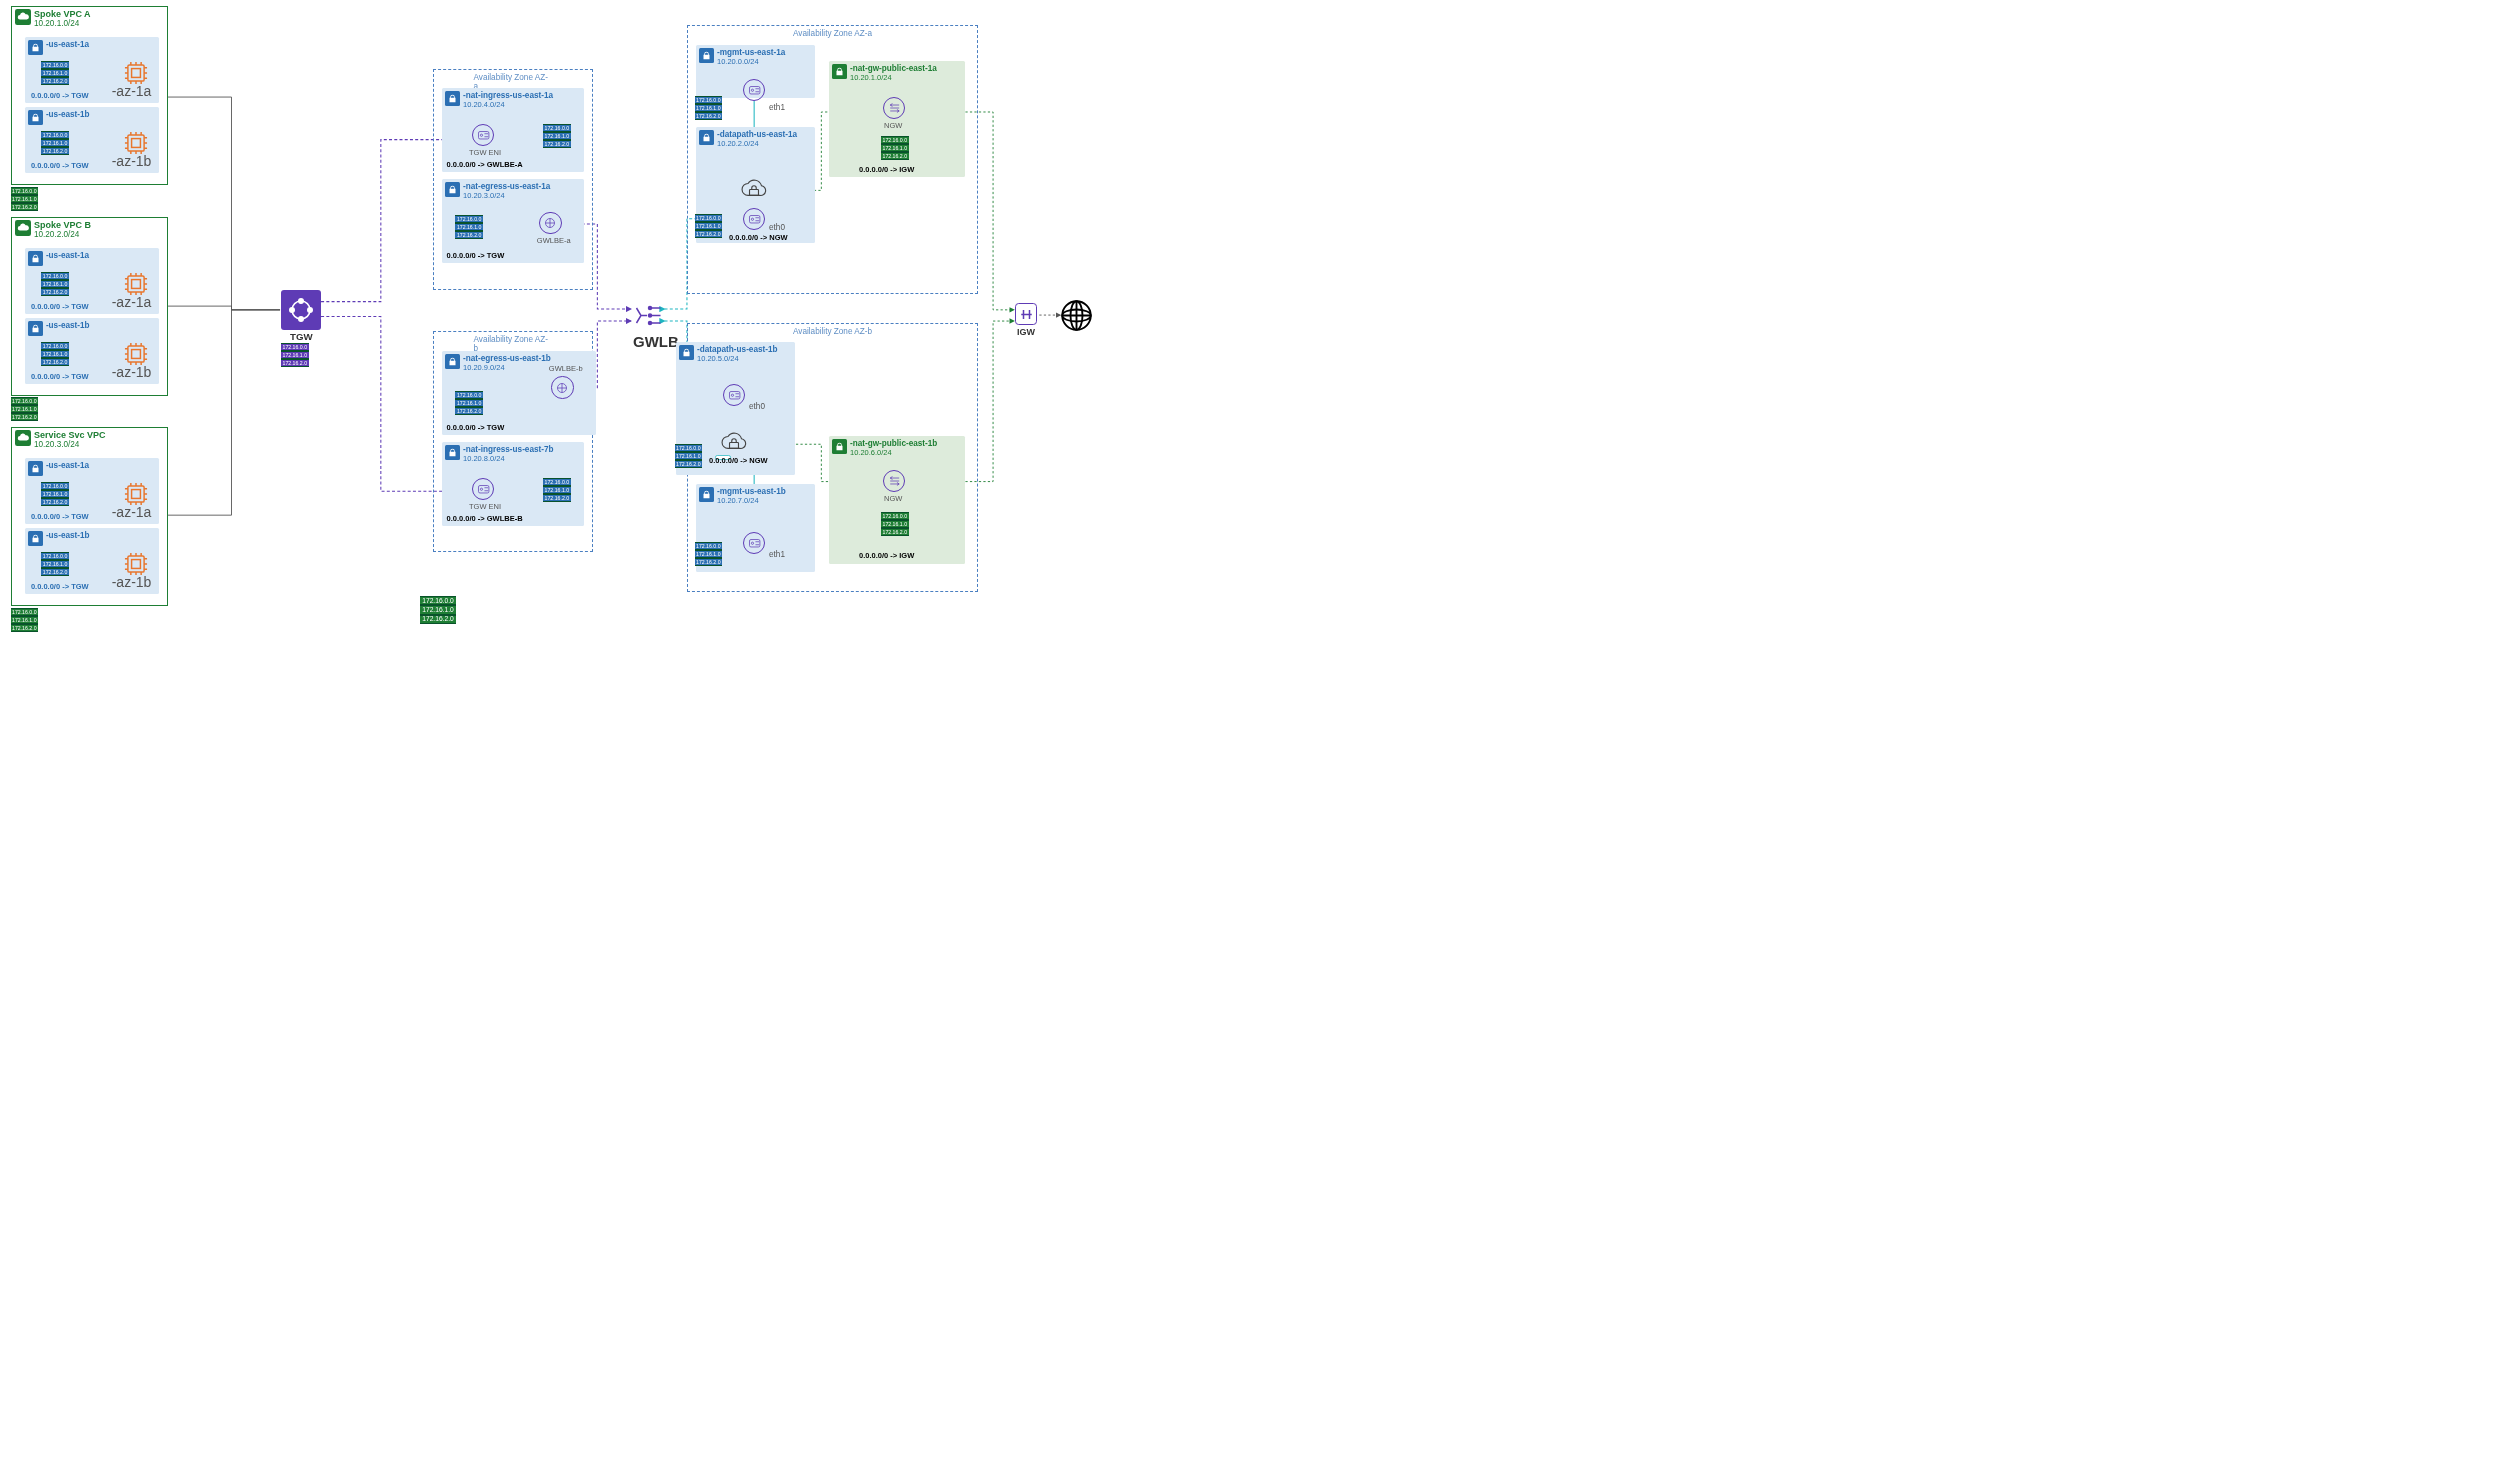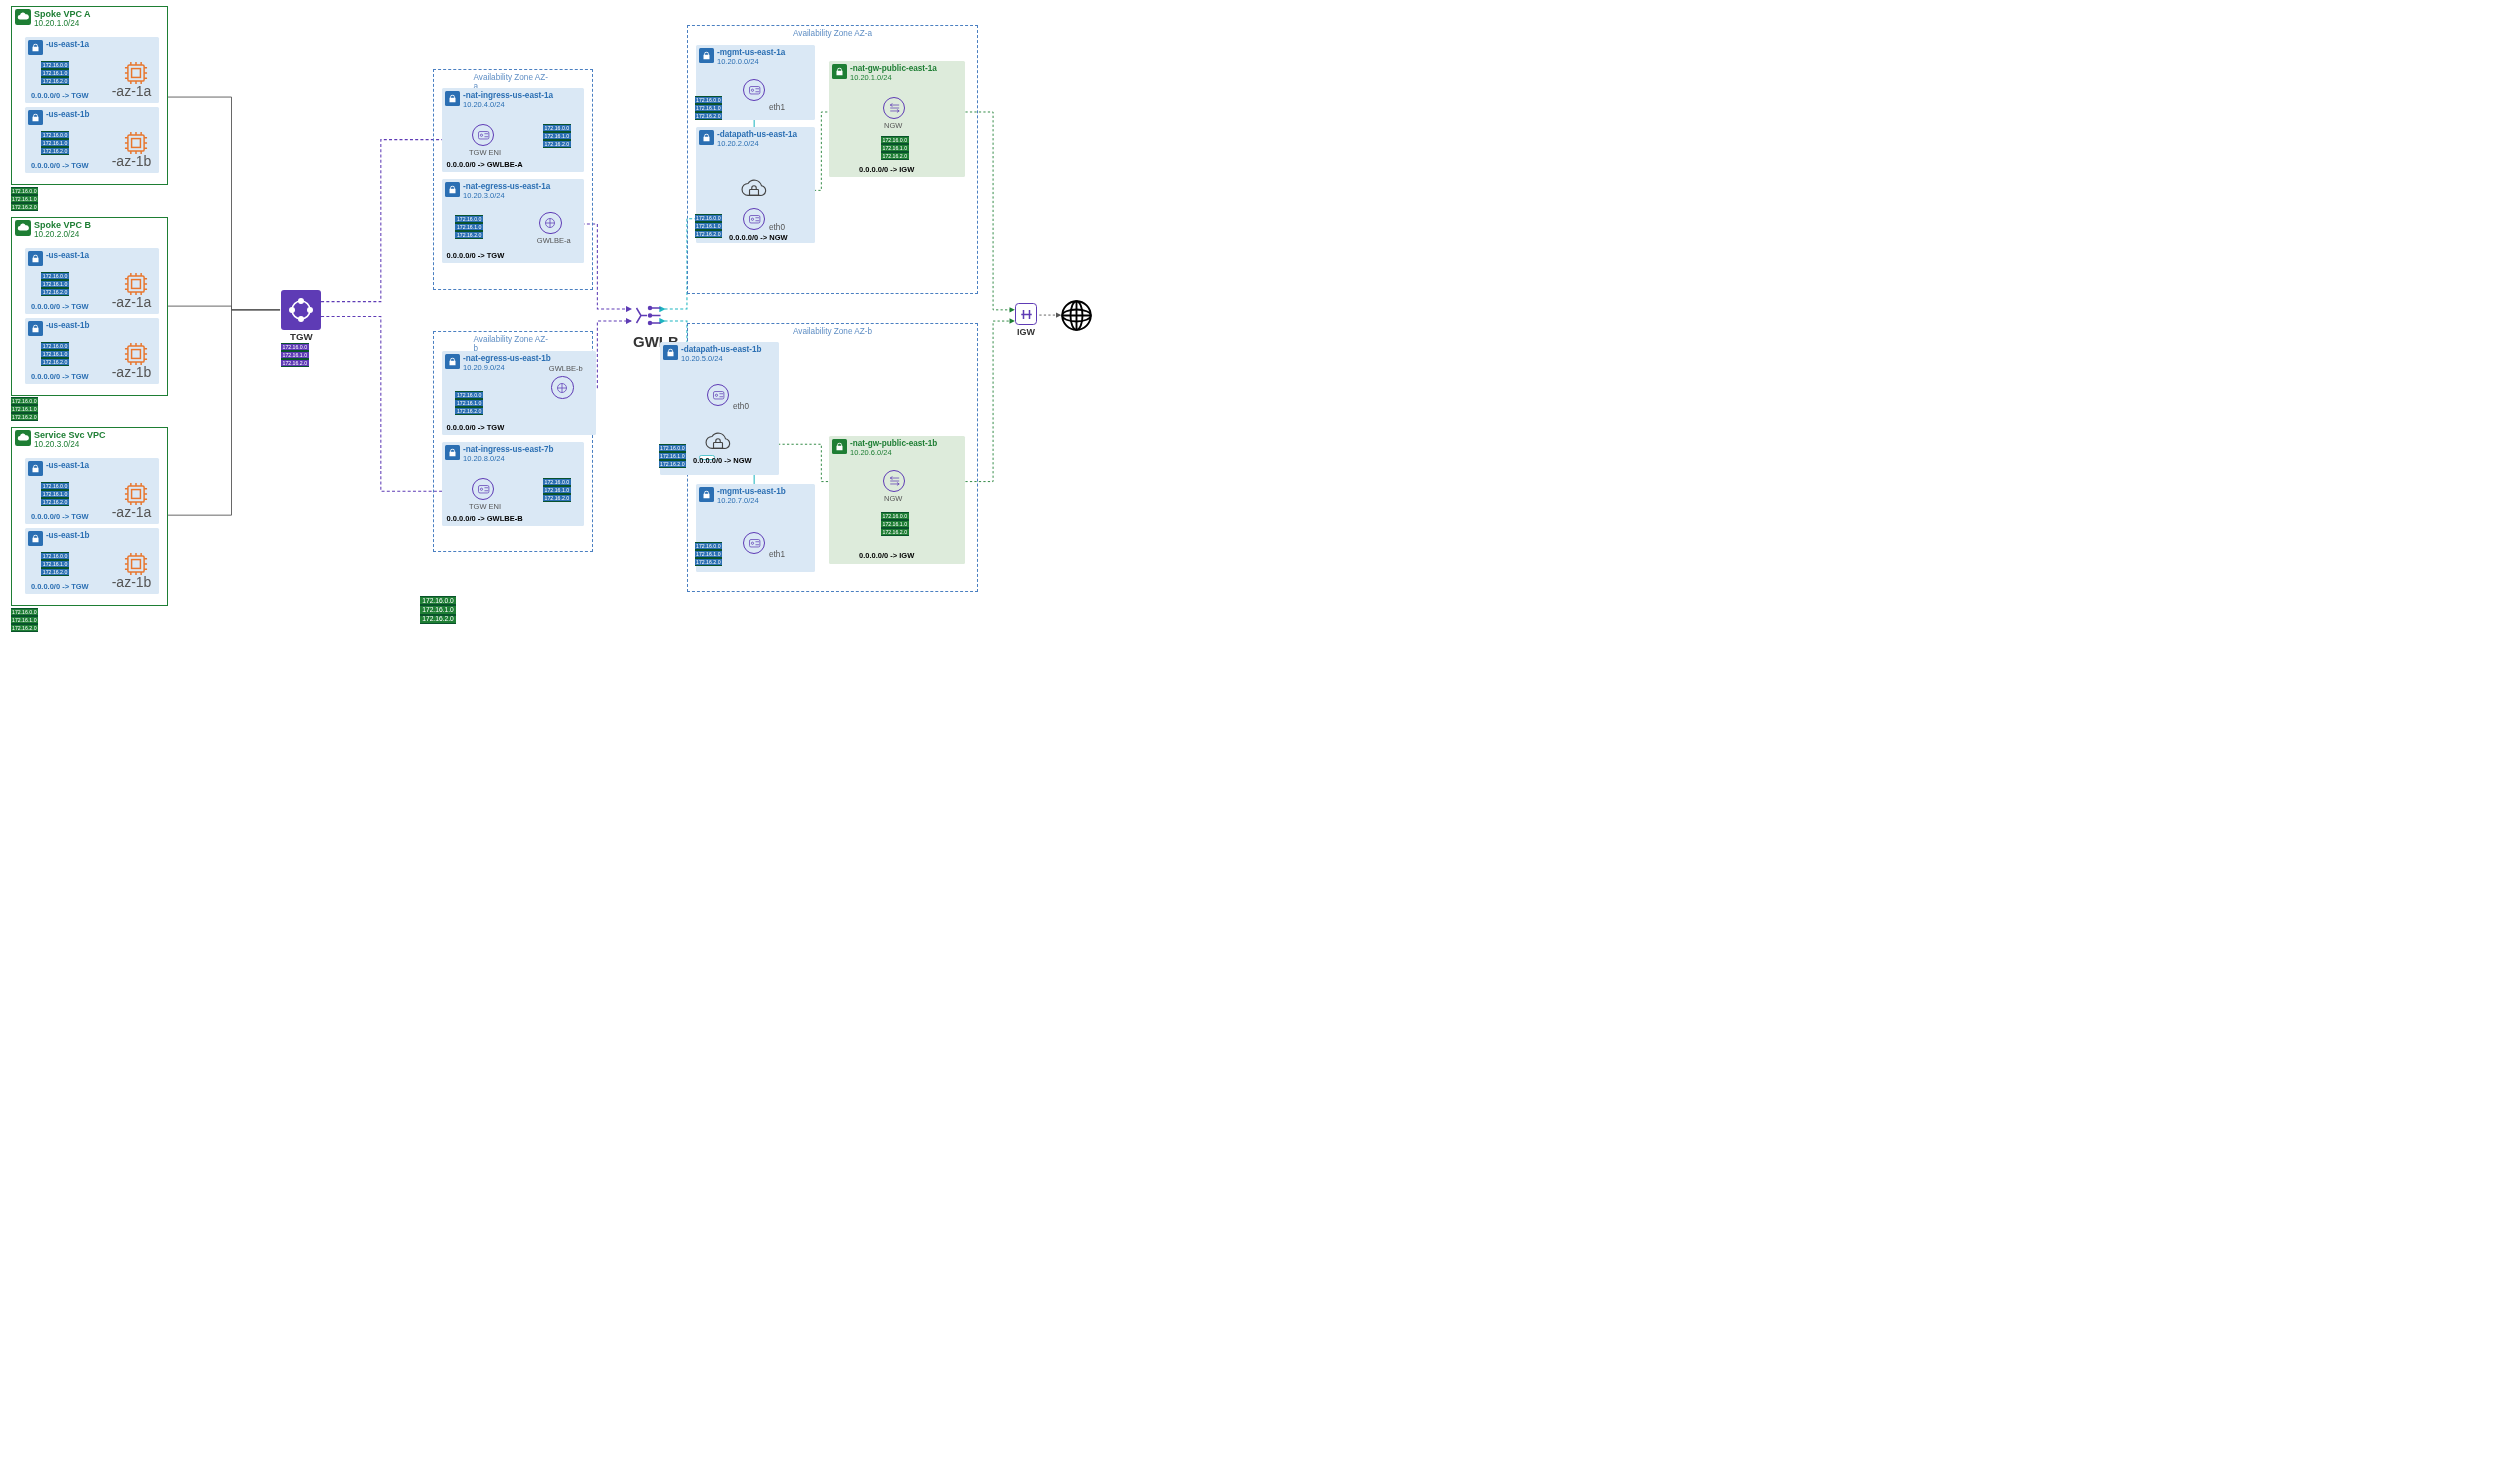--- a/index.html
+++ b/index.html
@@ -398,21 +398,21 @@
         <circle cx="24" cy="12" r="2" fill="#5e3bb5"></circle>
         <circle cx="24" cy="22" r="2" fill="#5e3bb5"></circle>
         <circle cx="24" cy="32" r="2" fill="#5e3bb5"></circle>
       </svg>
 </div>
 <div class="tgw-lbl" style="left:633px;top:333px;font-size:15px">GWLB</div>
 
 <div class="az-box" style="left:687px;top:25.4px;width:291px;height:269px">
   <div class="az-label">Availability Zone AZ-a</div>
 </div>
-<div class="subnet" style="left:696px;top:45px;width:119px;height:75px">
+<div class="subnet" style="left:696px;top:45px;width:119px;height:53px">
   <div class="lock-icon">
         <svg width="9" height="9" viewBox="0 0 12 12">
           <path d="M3 5V4a3 3 0 016 0v1h1v6H2V5h1zm1 0h4V4a2 2 0 00-4 0v1z"></path>
         </svg>
       </div>
   <div class="subnet-title">-mgmt-us-east-1a</div>
   <div class="subnet-cidr">10.20.0.0/24</div>
   <div class="ic-circle" style="left:47px;top:34px">
         <svg width="13.4" height="10.5" viewBox="0 0 18 14">
           <rect x="2" y="2" width="14" height="10" rx="2"></rect>
@@ -473,21 +473,21 @@
         <div class="rt-row rt-g">172.16.0.0</div>
         <div class="rt-row rt-g">172.16.1.0</div>
         <div class="rt-row rt-g">172.16.2.0</div>
       </div>
   <div class="def-route blk" style="left:30px;bottom:3px">0.0.0.0/0 -&gt; IGW</div>
 </div>
 
 <div class="az-box" style="left:687px;top:323px;width:291px;height:269px">
   <div class="az-label">Availability Zone AZ-b</div>
 </div>
-<div class="subnet" style="left:660px;top:342px;width:119px;height:133px">
+<div class="subnet" style="left:676px;top:342px;width:119px;height:133px">
   <div class="lock-icon">
         <svg width="9" height="9" viewBox="0 0 12 12">
           <path d="M3 5V4a3 3 0 016 0v1h1v6H2V5h1zm1 0h4V4a2 2 0 00-4 0v1z"></path>
         </svg>
       </div>
   <div class="subnet-title">-datapath-us-east-1b</div>
   <div class="subnet-cidr">10.20.5.0/24</div>
   <div class="ic-circle" style="left:47px;top:42px">
         <svg width="13.4" height="10.5" viewBox="0 0 18 14">
           <rect x="2" y="2" width="14" height="10" rx="2"></rect>

